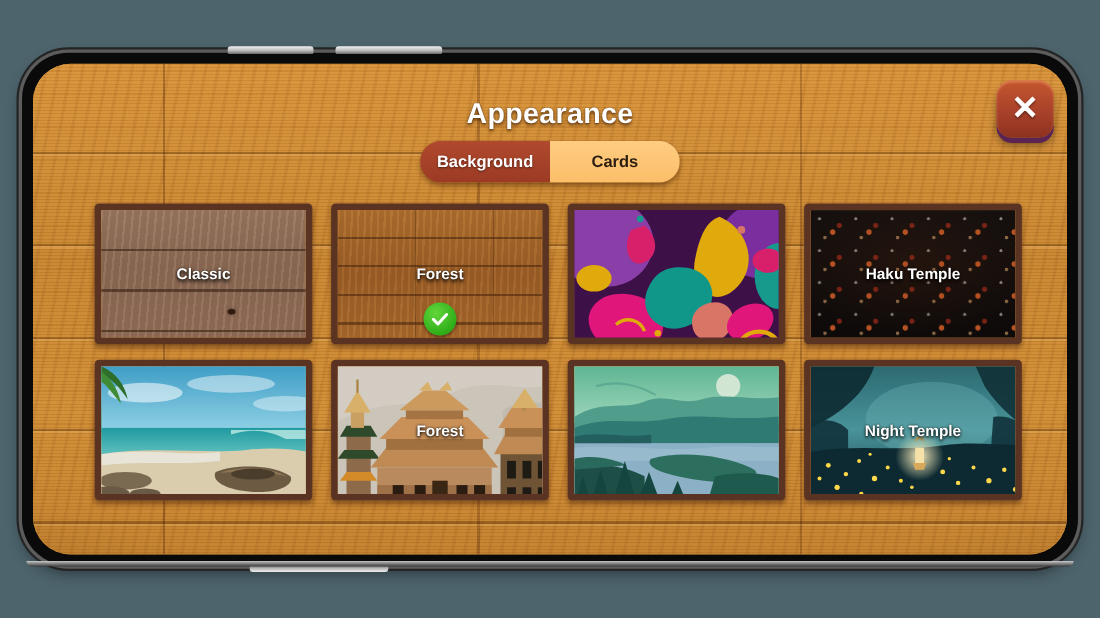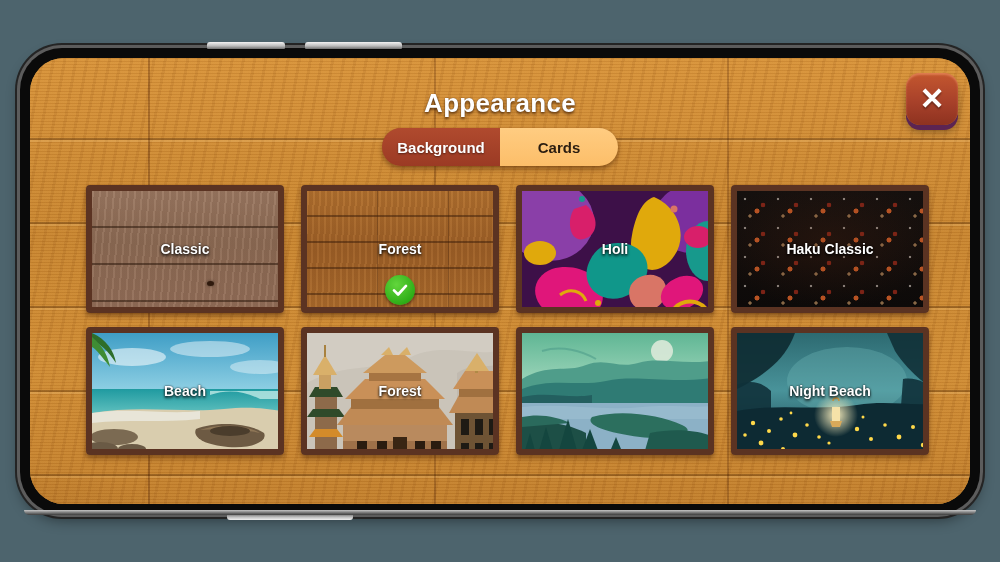--- a/index.html
+++ b/index.html
@@ -253,26 +253,25 @@
               <ellipse cx="160" cy="102" rx="22" ry="16" fill="#e0167a" transform="rotate(-24 160 102)"></ellipse>
               <ellipse cx="18" cy="62" rx="16" ry="12" fill="#e0a90c"></ellipse>
               <ellipse cx="176" cy="46" rx="14" ry="11" fill="#d81f6a"></ellipse>
               <circle cx="60" cy="8" r="3" fill="#17998c"></circle>
               <circle cx="76" cy="112" r="3" fill="#e0a90c"></circle>
               <circle cx="152" cy="18" r="3.5" fill="#d97566"></circle>
               <path d="M152 118 C160 108 176 108 184 118" stroke="#e0a90c" stroke-width="4" fill="none"></path>
               <path d="M38 104 C48 96 60 100 64 110" stroke="#e0a90c" stroke-width="3" fill="none"></path>
             </svg>
           </div>
-          <div class="label">Holi</div>
         </div>
 
         <div class="thumb">
           <div class="art art-haku"></div>
-          <div class="label">Haku Classic</div>
+          <div class="label">Haku Temple</div>
         </div>
 
         <div class="thumb">
           <div class="art art-beach">
             <svg viewBox="0 0 198 128" width="198" height="128" preserveAspectRatio="none">
               <defs>
                 <linearGradient id="sky" x1="0" y1="0" x2="0" y2="1">
                   <stop offset="0" stop-color="#3f9ec6"></stop>
                     <stop offset="1" stop-color="#8fd0e4"></stop>
                 </linearGradient>
@@ -292,21 +291,20 @@
               <path d="M104 96 C124 88 158 90 172 100 C176 108 160 116 136 114 C112 112 100 104 104 96Z" fill="#6d5a43"></path>
               <path d="M108 97 C126 90 156 92 168 100 C158 97 126 95 108 97Z" fill="#8e7656"></path>
               <ellipse cx="138" cy="98" rx="20" ry="5" fill="#4b3d2c"></ellipse>
               <ellipse cx="22" cy="104" rx="24" ry="8" fill="#7b6a52"></ellipse>
               <ellipse cx="8" cy="116" rx="18" ry="7" fill="#6a5a45"></ellipse>
               <ellipse cx="40" cy="116" rx="14" ry="5" fill="#6a5a45"></ellipse>
               <path d="M0 0 C14 6 22 18 24 30 C16 18 8 10 0 8Z" fill="#2e6e2a"></path>
               <path d="M0 4 C12 14 16 24 18 34 C10 24 4 16 0 14Z" fill="#3f8c34"></path>
             </svg>
           </div>
-          <div class="label">Beach</div>
         </div>
 
         <div class="thumb">
           <div class="art art-temple">
             <svg viewBox="0 0 198 128" width="198" height="128" preserveAspectRatio="none">
               <rect width="198" height="128" fill="#d2ccc2"></rect>
               <path d="M0 50 C40 28 70 40 104 24 C138 8 170 26 198 16 L198 128 L0 128Z" fill="#c6c0b5" opacity=".7"></path>
               <path d="M150 40 C164 30 180 36 198 30 L198 128 L150 128Z" fill="#bdb7ac" opacity=".7"></path>
 
               <rect x="8" y="62" width="22" height="58" fill="#8d6a4a"></rect>
@@ -426,21 +424,21 @@
                 <circle cx="110" cy="118" r="2"></circle>
                   <circle cx="140" cy="122" r="1.8"></circle>
                   <circle cx="92" cy="110" r="1.6"></circle>
                 <circle cx="8" cy="102" r="1.8"></circle>
                   <circle cx="170" cy="120" r="1.8"></circle>
                   <circle cx="126" cy="84" r="1.5"></circle>
                 <circle cx="54" cy="80" r="1.4"></circle>
               </g>
             </svg>
           </div>
-          <div class="label">Night Beach</div>
+          <div class="label">Night Temple</div>
         </div>
 
       </div>
 
       <div class="vignette"></div>
     </div>
   </div>
 </div>
 
 </body></html>

